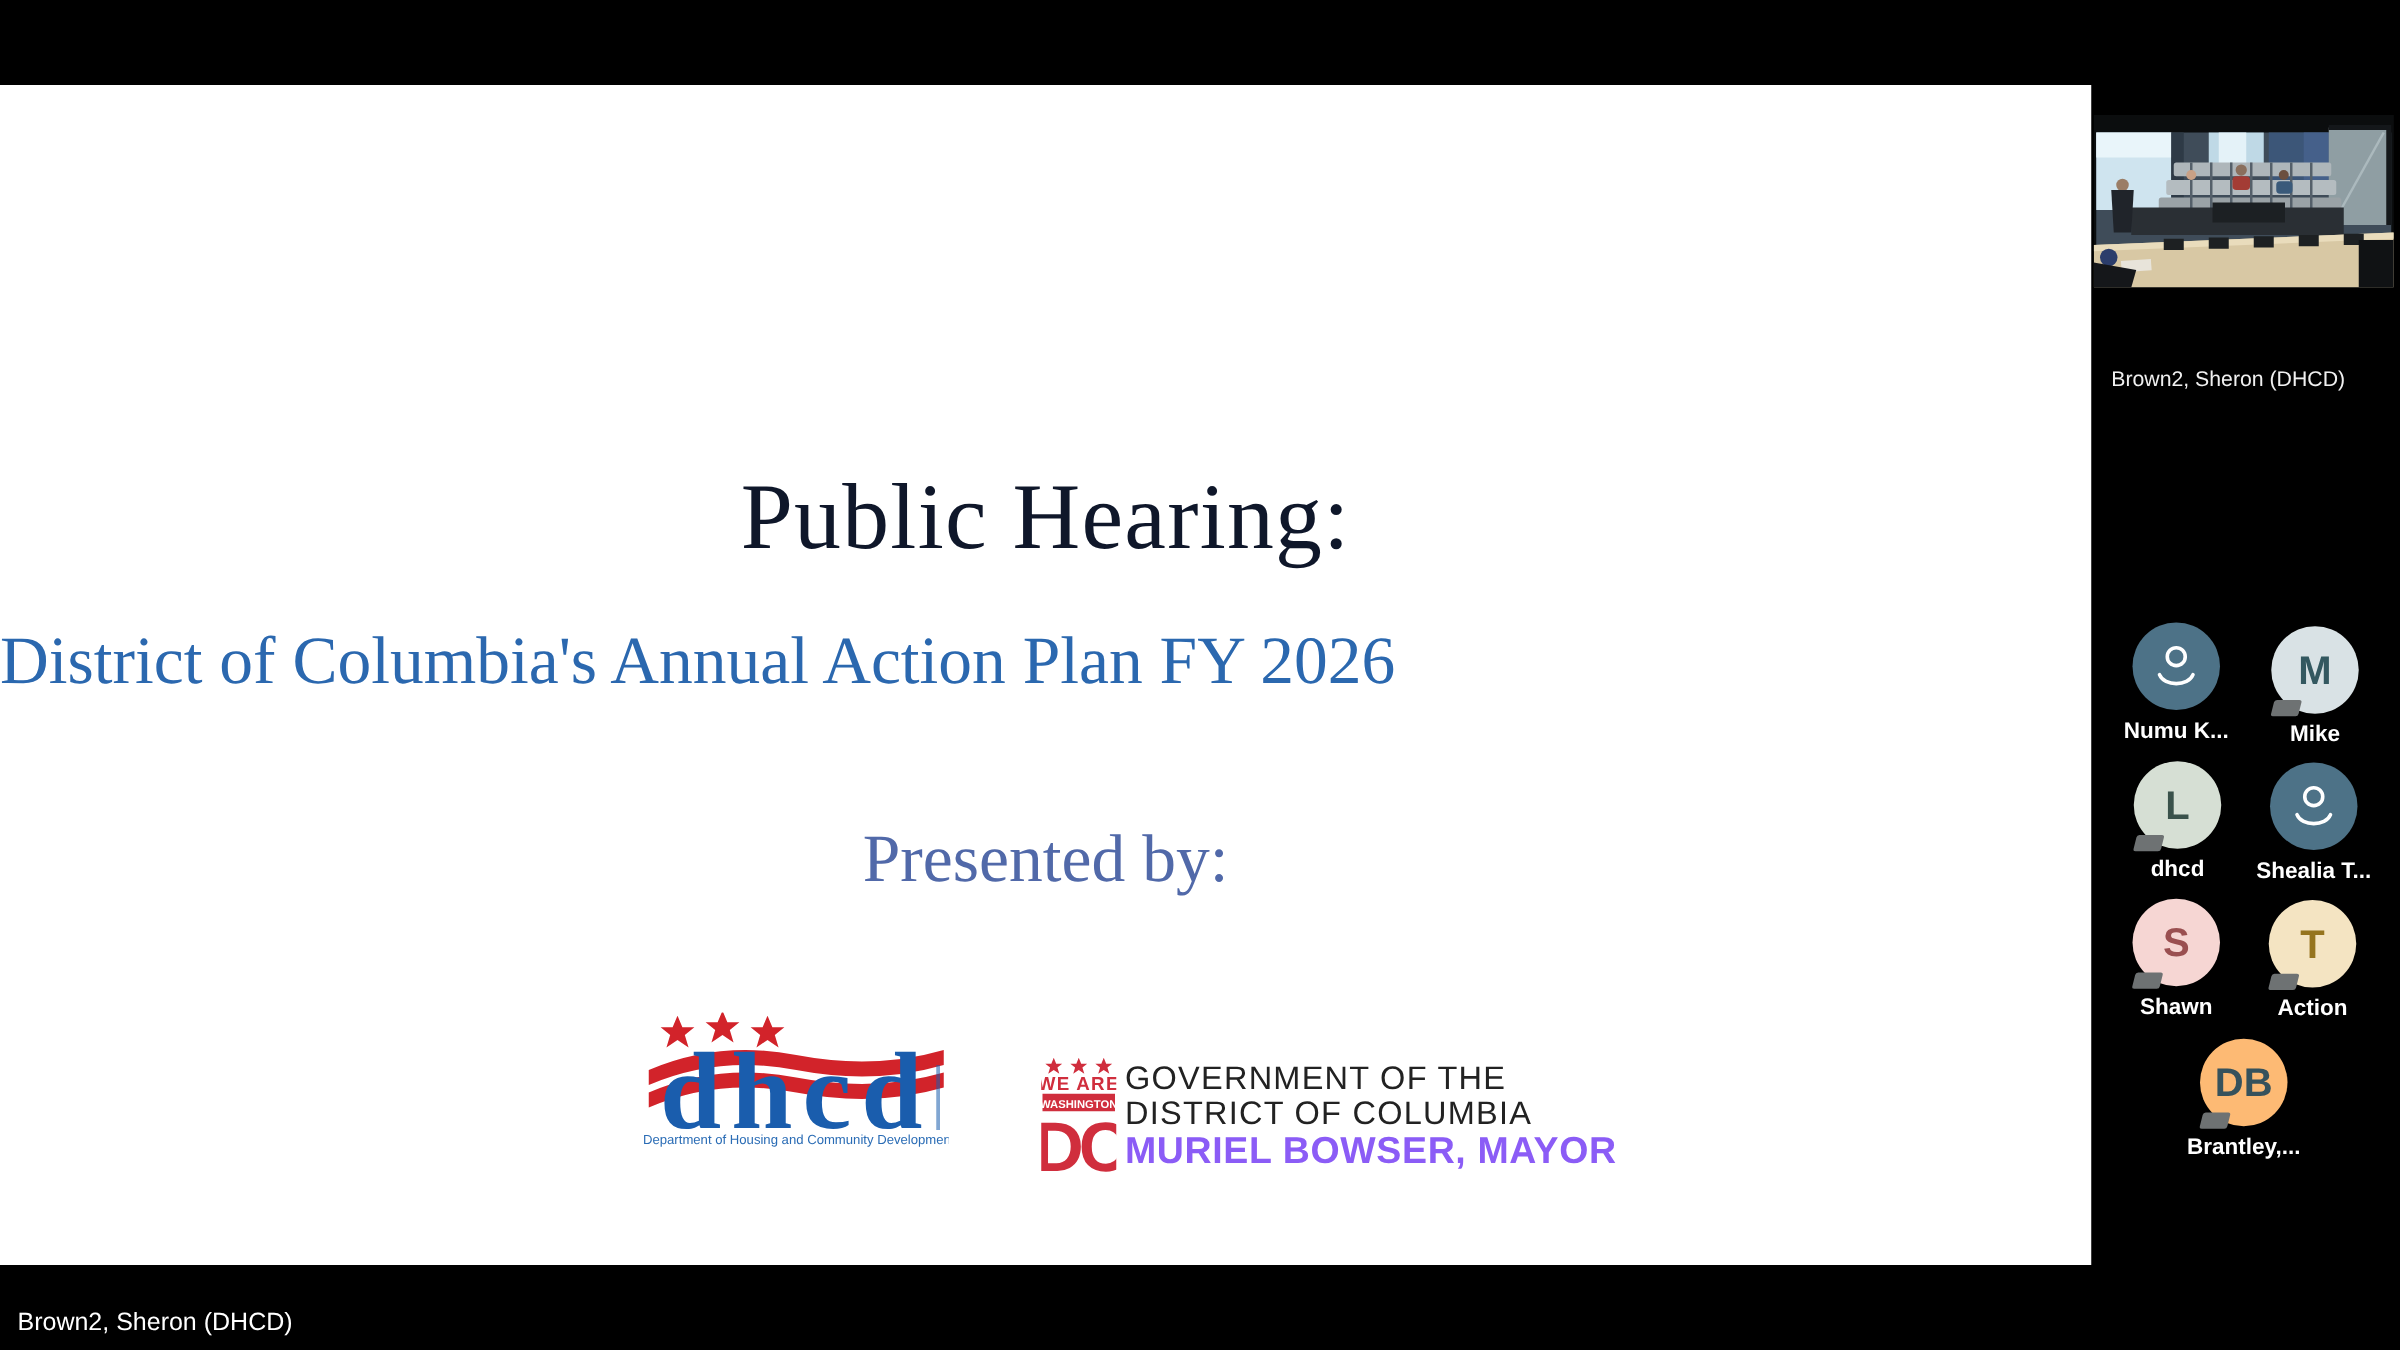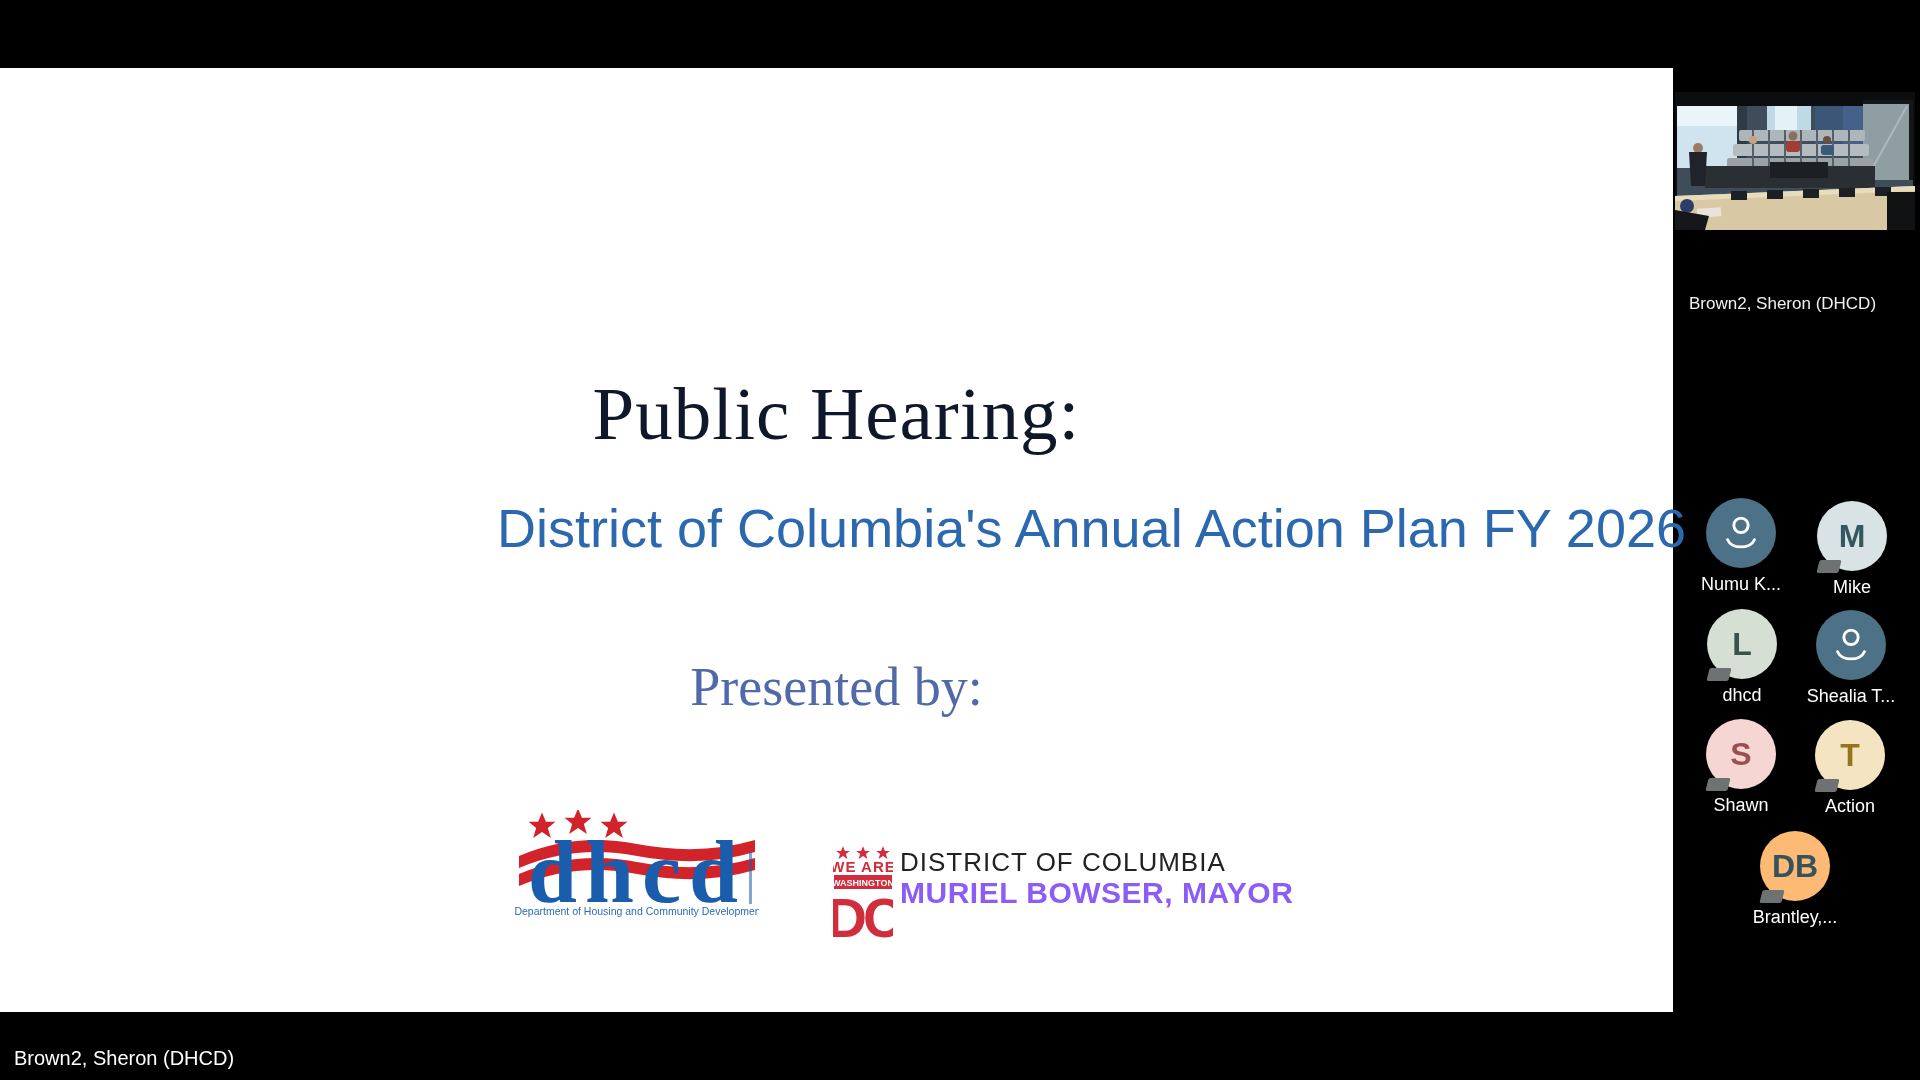--- a/index.html
+++ b/index.html
@@ -3,22 +3,22 @@
 <meta charset="utf-8">
 <style>
   html,body{margin:0;padding:0;background:#000;}
   body{width:1920px;height:1080px;position:relative;overflow:hidden;
        font-family:"Liberation Sans",sans-serif;}
 
   
   .slide{position:absolute;left:0;top:68px;width:1673px;height:944px;background:#ffffff;}
   .slide-title{position:absolute;left:0;top:303px;width:100%;text-align:center;
       font-family:"Liberation Serif",serif;font-size:75px;color:#0f172a;letter-spacing:1px;}
-  .slide-subtitle{position:absolute;left:0;top:429px;width:100%;text-align:right;
-      font-family:Liberation Sans, sans-serif;font-size:54px;color:#2b68af;padding-left:13px;}
+  .slide-subtitle{position:absolute;left:0;top:429px;width:100%;text-align:left;
+      font-family:Liberation Serif, serif;font-size:54px;color:#2b68af;}
   .slide-presented{position:absolute;left:0;top:588px;width:100%;text-align:center;
       font-family:"Liberation Serif",serif;font-size:54px;color:#5169a9;}
 
   .dhcd-logo{position:absolute;left:515px;top:810px;width:244px;height:110px;}
   .dc-logo{position:absolute;left:833px;top:833px;width:470px;height:102px;display:flex;align-items:flex-start;margin-top:12px;}
   .dc-logo-text{margin-left:7px;padding-top:3px;}
   .dc-line{font-family:"Liberation Sans",sans-serif;font-size:26px;line-height:28px;
       color:#222;letter-spacing:1px;font-weight:400;white-space:nowrap;}
   .dc-line3{font-family:"Liberation Sans",sans-serif;font-size:30px;line-height:33px;
       color:#8b5cf6;font-weight:bold;letter-spacing:0.5px;white-space:nowrap;}
@@ -27,21 +27,21 @@
   .video-thumb{position:absolute;left:1675px;top:92px;width:240px;height:138px;background:#0b0d0e;}
   .video-thumb svg{display:block;width:100%;height:100%;}
   .video-label{position:absolute;left:1689px;top:294px;font-size:17px;color:#f0f0f0;white-space:nowrap;}
 
   .participant{position:absolute;width:130px;display:flex;flex-direction:column;align-items:center;}
   .avatar{width:70px;height:70px;border-radius:50%;position:relative;
       display:flex;align-items:center;justify-content:center;}
   .initials{font-size:32px;font-weight:600;letter-spacing:0;}
   .muted-tab{position:absolute;left:1px;bottom:-2px;width:22px;height:13px;
       background:#6e7273;border-radius:2px;transform:skewX(-14deg);}
-  .pname{margin-top:6px;color:#ffffff;font-size:18px;white-space:nowrap;text-align:center;}
+  .pname{margin-top:6px;color:#ffffff;font-size:18px;white-space:nowrap;text-align:center;font-weight:bold;}
 
   .bottom-label{position:absolute;left:14px;top:1047px;font-size:20px;color:#ffffff;white-space:nowrap;}
 </style>
 </head>
 <body>
 
 <div class="slide">
   <div class="slide-title">Public Hearing:</div>
   <div class="slide-subtitle">District of Columbia's Annual Action Plan FY 2026</div>
   <div class="slide-presented">Presented by:</div>
@@ -70,20 +70,21 @@
       <path transform="translate(10,8) scale(0.75)" d="M0,-9 L2.6,-2.8 9,-2.8 3.9,1.3 5.9,8 0,4 -5.9,8 -3.9,1.3 -9,-2.8 -2.6,-2.8 Z"></path>
       <path transform="translate(30,8) scale(0.75)" d="M0,-9 L2.6,-2.8 9,-2.8 3.9,1.3 5.9,8 0,4 -5.9,8 -3.9,1.3 -9,-2.8 -2.6,-2.8 Z"></path>
       <path transform="translate(50,8) scale(0.75)" d="M0,-9 L2.6,-2.8 9,-2.8 3.9,1.3 5.9,8 0,4 -5.9,8 -3.9,1.3 -9,-2.8 -2.6,-2.8 Z"></path>
     </g>
     <text x="30" y="27" text-anchor="middle" font-family="Liberation Sans, sans-serif" font-size="15" font-weight="bold" letter-spacing="1" fill="#d02e3d">WE ARE</text>
     <rect x="1" y="30" width="58" height="14" fill="#d02e3d"></rect>
     <text x="30" y="41" text-anchor="middle" font-family="Liberation Sans, sans-serif" font-size="9" font-weight="bold" fill="#ffffff">WASHINGTON</text>
     <text x="30" y="92" text-anchor="middle" font-family="Liberation Sans, sans-serif" font-size="56" font-weight="bold" letter-spacing="-4" fill="#d02e3d">DC</text>
   </svg>
   <div class="dc-logo-text">
+    <div class="dc-line">GOVERNMENT OF THE</div>
     <div class="dc-line">DISTRICT OF COLUMBIA</div>
     <div class="dc-line3">MURIEL BOWSER, MAYOR</div>
   </div>
 </div>
 
 <div class="video-thumb">
   <svg viewBox="0 0 240 138" preserveAspectRatio="none">
     <rect width="240" height="138" fill="#0b0d0e"></rect>
     <rect x="2" y="14" width="236" height="96" fill="#3f4c59"></rect>
     <rect x="2" y="14" width="60" height="62" fill="#cfe4ef"></rect>

